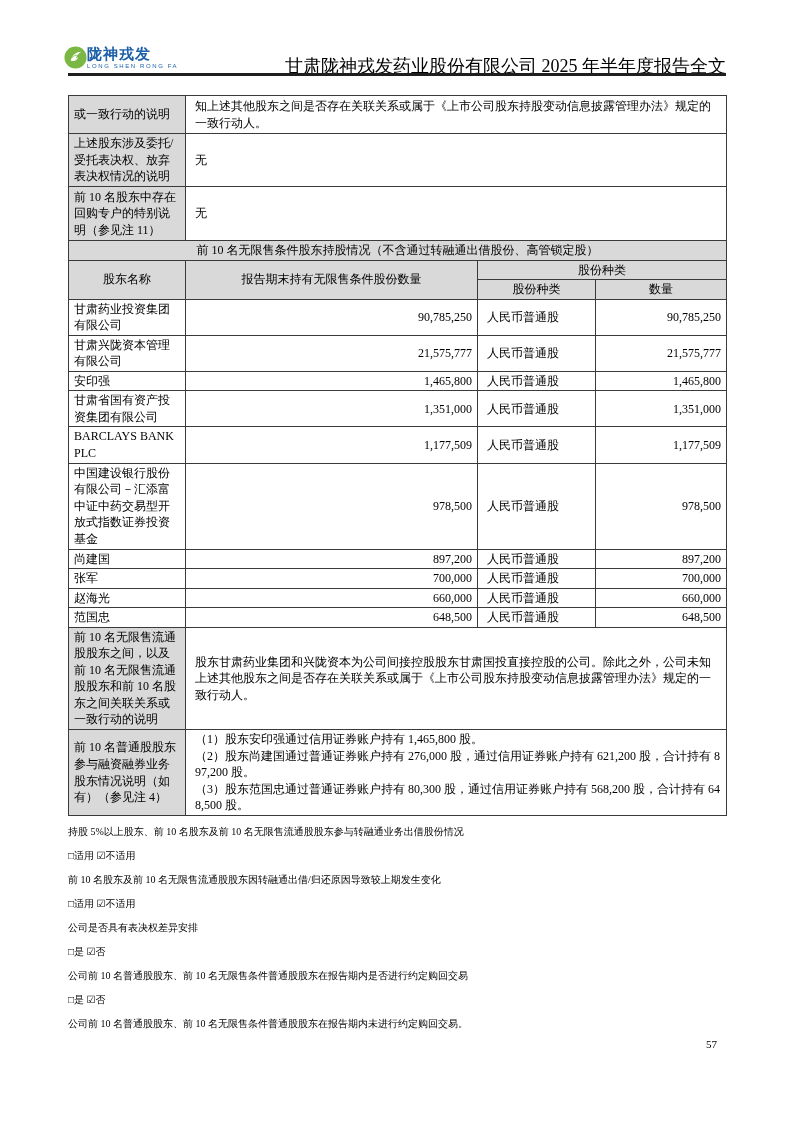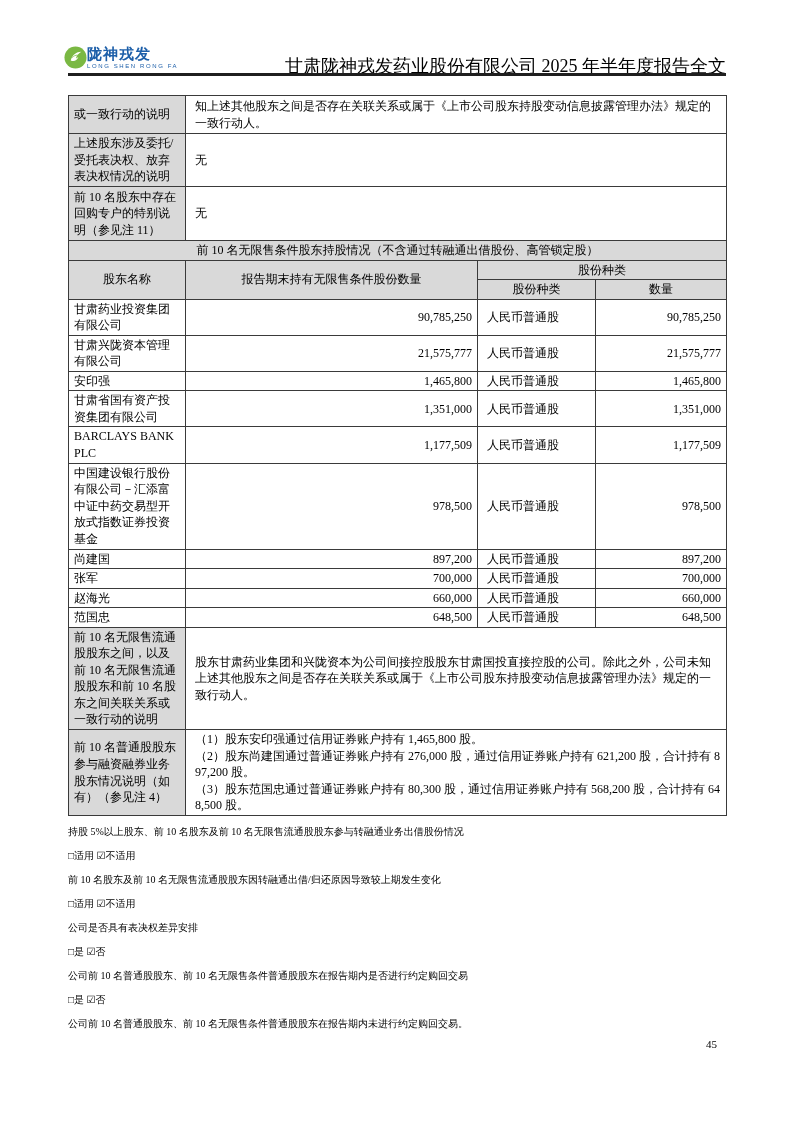--- a/index.html
+++ b/index.html
@@ -179,14 +179,14 @@
       <p>前 10 名股东及前 10 名无限售流通股股东因转融通出借/归还原因导致较上期发生变化</p>
       <p>□适用 ☑不适用</p>
       <p>公司是否具有表决权差异安排</p>
       <p>□是 ☑否</p>
       <p>公司前 10 名普通股股东、前 10 名无限售条件普通股股东在报告期内是否进行约定购回交易</p>
       <p>□是 ☑否</p>
       <p>公司前 10 名普通股股东、前 10 名无限售条件普通股股东在报告期内未进行约定购回交易。</p>
     </div>
   </div>
 
-  <div class="pageno">45</div>
+  <div class="pageno">57</div>
 </div>
 
 </body></html>

